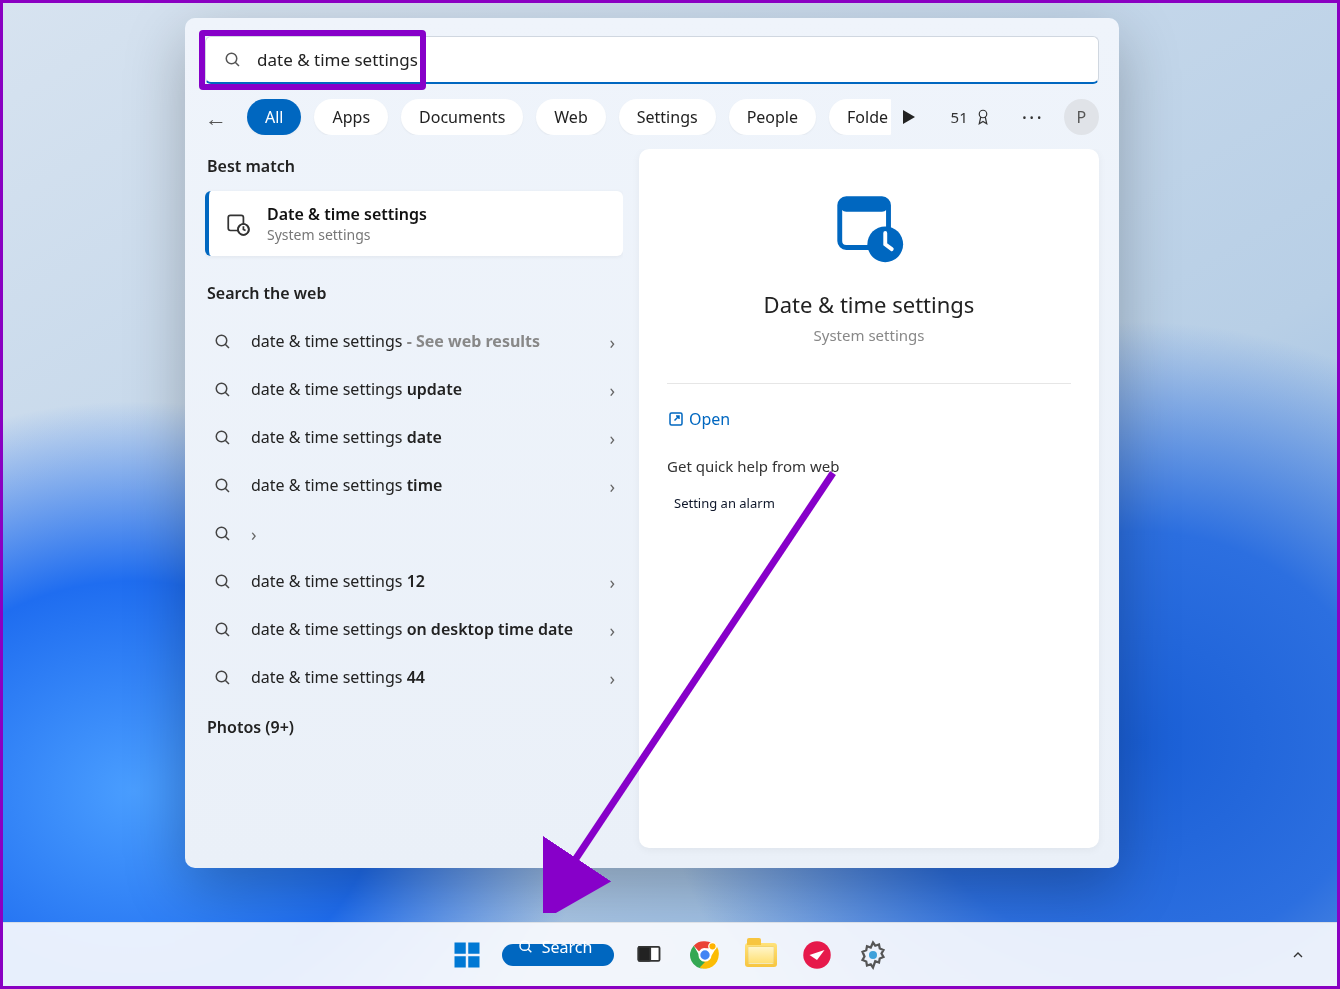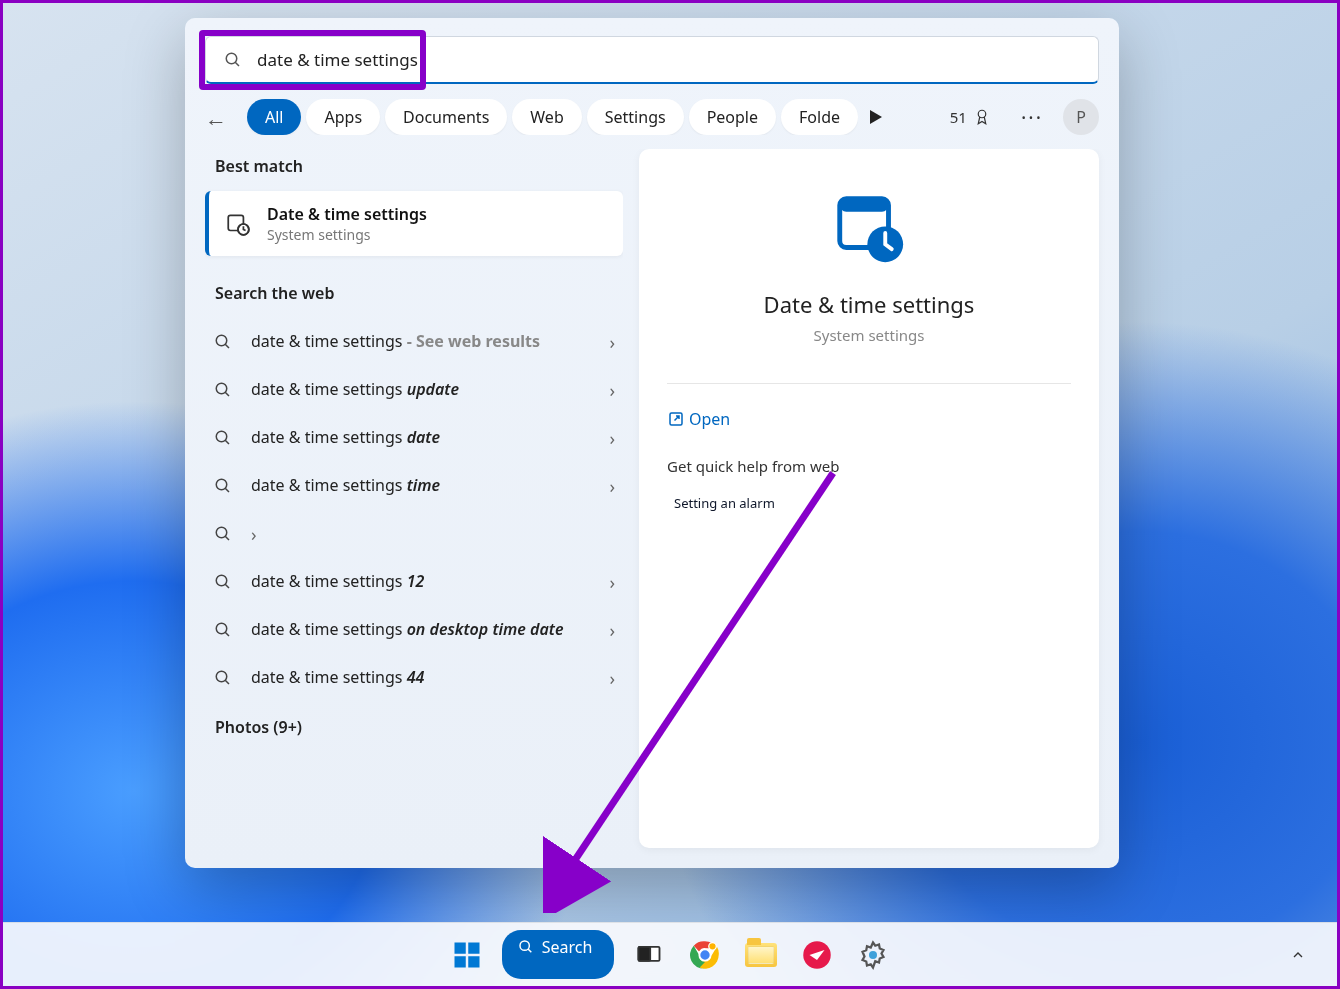--- a/index.html
+++ b/index.html
@@ -106,21 +106,21 @@
   .left-col { flex: 1 1 390px; overflow-y: auto; }
   .right-col {
     flex: 0 0 460px;
     background: #fff;
     border-radius: 10px;
     box-shadow: 0 2px 8px rgba(0,0,0,.05);
     padding: 40px 28px 20px;
     display: flex; flex-direction: column; align-items: stretch;
   }
 
-  .section-head { font-size: 16px; font-weight: 600; color: #222; padding: 6px 2px 14px; margin-left: 8px; }
+  .section-head { font-size: 16px; font-weight: 600; color: #222; padding: 6px 2px 14px; }
 
   .result-tile {
     background: #fff;
     border-radius: 6px;
     display: flex;
     align-items: center;
     padding: 12px 16px;
     gap: 16px;
     border-left: 4px solid #0067c0;
     box-shadow: 0 1px 4px rgba(0,0,0,.06);
@@ -136,21 +136,21 @@
 
   .srow {
     display: flex; align-items: center;
     padding: 12px 8px 12px 6px;
     gap: 16px;
     cursor: pointer;
     border-radius: 4px;
   }
   .srow .sicon { width: 24px; color: #444; display:flex; align-items:center; justify-content:center; }
   .srow .stext { flex: 1; font-size: 16px; color: #222; line-height: 1.35; }
-  .srow .stext .bold { font-weight: 600; font-style: italic; }
+  .srow .stext .bold { font-weight: 600; }
   .srow .stext .muted { color: #888; font-weight: bold; }
   .srow .chev { color: #666; font-size: 18px; }
 
   .detail-center { display:flex; flex-direction:column; align-items:center; margin-bottom: 30px; }
   .detail-title { font-size: 22px; color: #222; margin-top: 22px; }
   .detail-sub { font-size: 15px; color: #888; margin-top: 6px; }
   .hr { height: 1px; background: #e6e6e6; width: 100%; margin: 8px 0 18px; }
   .open-row {
     display:flex; align-items:center; gap: 4px;
     font-size: 16px; color: #0067c0; padding: 6px 0 16px; cursor:pointer;
@@ -162,21 +162,21 @@
   .taskbar {
     position: absolute; left: 0; right: 0; bottom: 0; height: 64px;
     background: rgba(248,250,253,.92);
     backdrop-filter: blur(6px);
     border-top: 1px solid rgba(0,0,0,.08);
     display: flex; align-items: center; justify-content: center; gap: 14px;
   }
   .tb-right { position: absolute; right: 18px; top: 0; bottom: 0; display:flex; align-items:center; }
   .tb-btn { width: 42px; height: 42px; border-radius: 6px; display:flex; align-items:center; justify-content:center; cursor:pointer; }
   .search-btn {
-    height: 49px; padding: 0 22px 16px 16px; border-radius: 19px;
+    height: 22px; padding: 0 22px 16px 16px; border-radius: 19px;
     background: #0067c0; color: #fff; display:flex; align-items:center;
     gap: 8px; font-size: 16px; cursor:pointer;
   }
   .folder-ico {
     width: 32px; height: 24px; background: linear-gradient(#ffe27a,#f7c53f);
     border-radius: 3px; position: relative;
   }
   .folder-ico::before {
     content: ""; position:absolute; left:2px; top:-5px; width:14px; height:7px;
     background:#f7c53f; border-radius:2px 2px 0 0;
@@ -205,21 +205,21 @@
           <circle cx="10" cy="10" r="7"></circle>
           <line x1="20" y1="20" x2="15" y2="15"></line>
         </svg>
       <input type="text" value="date &amp; time settings" style="">
     </div>
     <div class="highlight-rect"></div>
   </div>
 
   <div class="filter-row">
     <span class="back-arrow">←</span>
-    <div id="filters" style="display:flex; gap:5px; overflow:hidden;align-items:flex-end;">
+    <div id="filters" style="display:flex; gap:13px; overflow:hidden;align-items:flex-end;">
         <div class="pill active">All</div>
         <div class="pill">Apps</div>
         <div class="pill">Documents</div>
         <div class="pill">Web</div>
         <div class="pill">Settings</div>
         <div class="pill">People</div>
         <div class="pill">Folde</div>
       </div>
     <div class="play-tri"></div>
     <div class="filter-spacer"></div>

